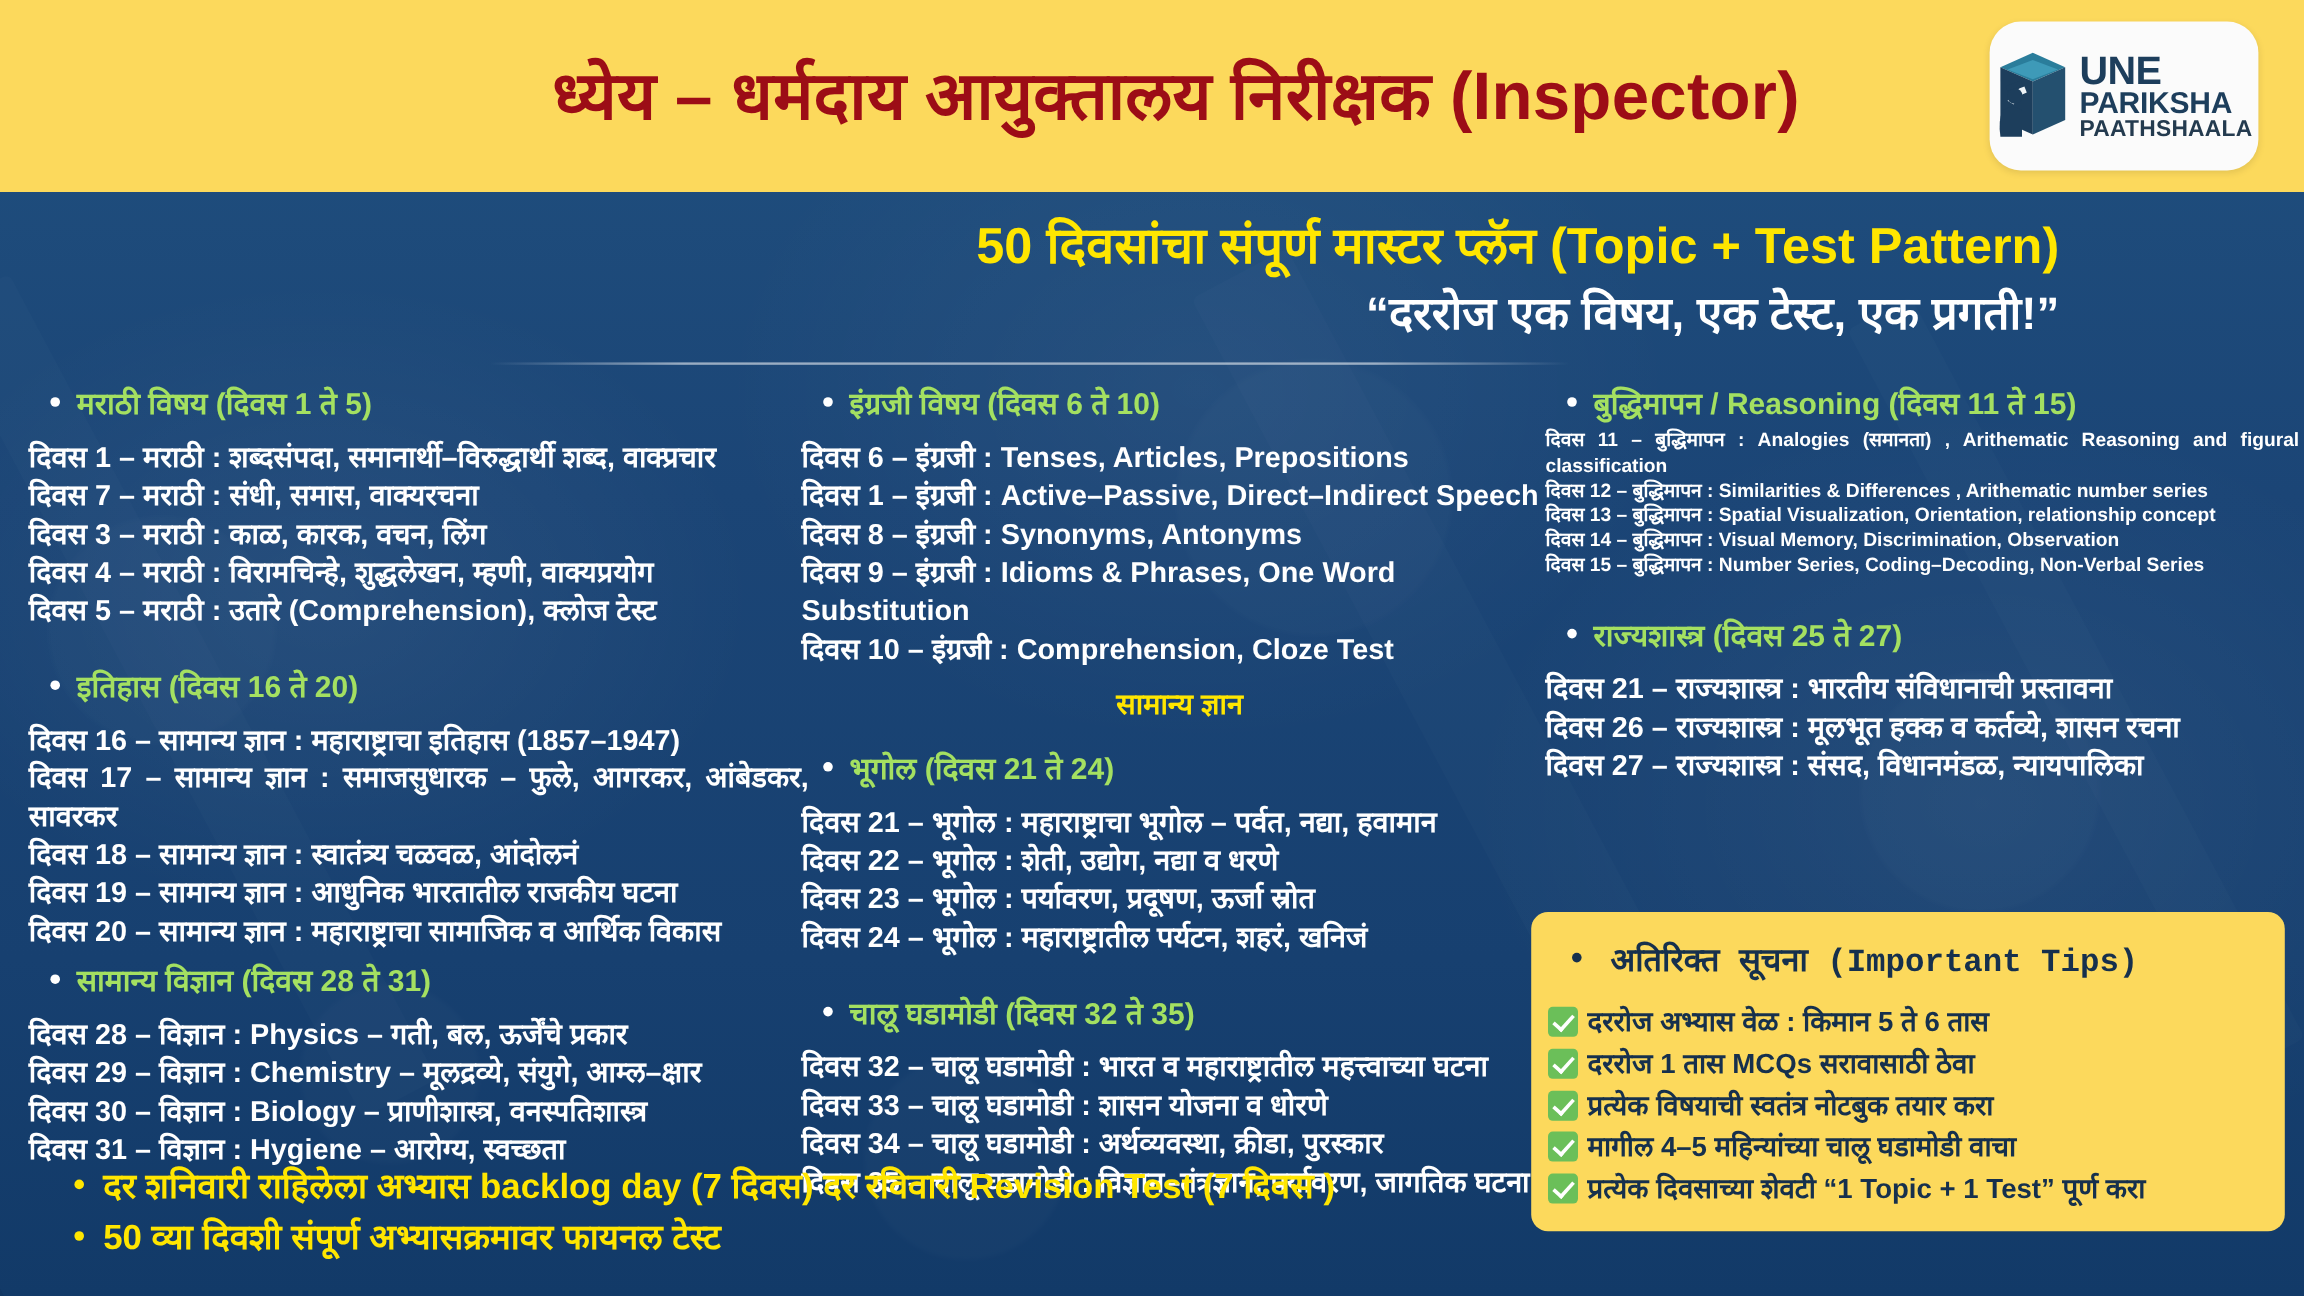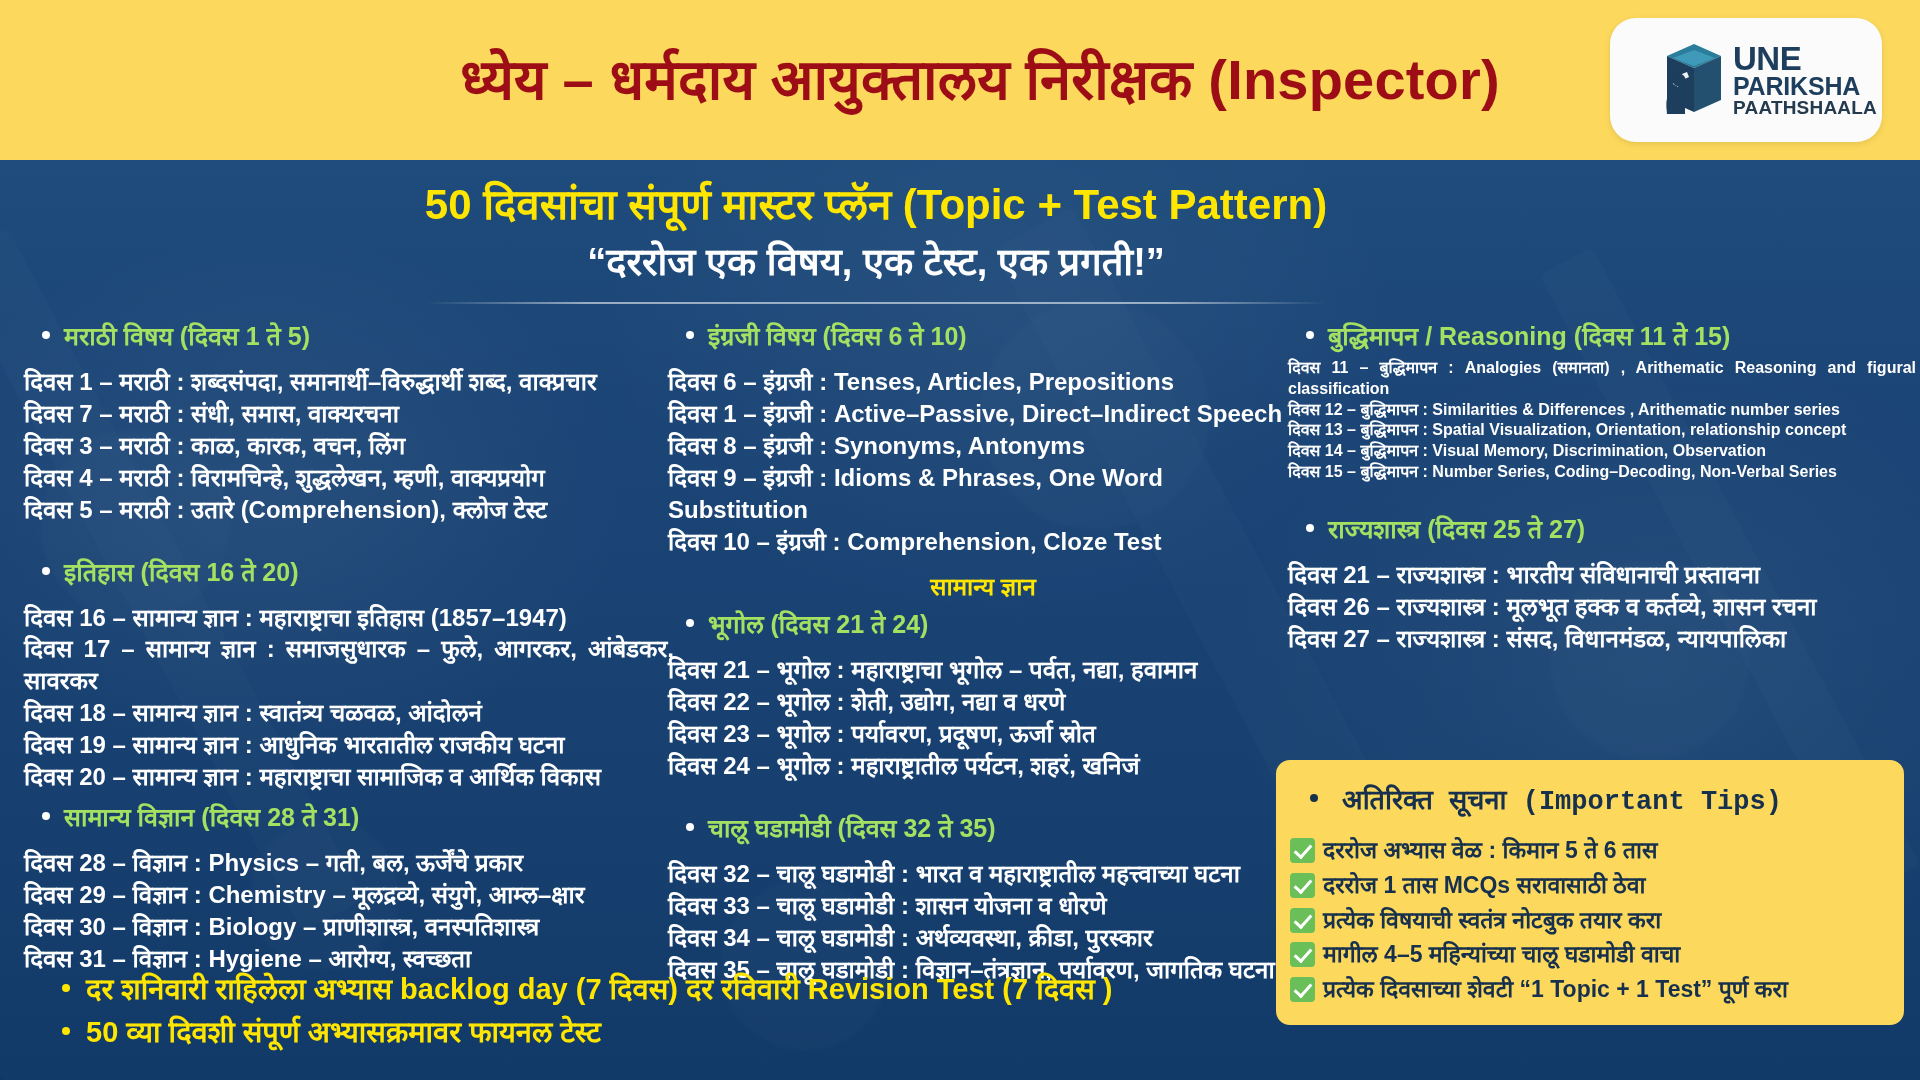--- a/index.html
+++ b/index.html
@@ -73,41 +73,39 @@
     top: 18px;
     width: 224px;
     height: 124px;
     background: #fbfbfb;
     border-radius: 26px;
     display: flex;
     align-items: center;
     justify-content: center;
     gap: 8px;
     box-shadow: 0 2px 6px rgba(0,0,0,.10);
-    padding-left: 48px;
   }
   .logo-mark { width: 62px; height: 80px; flex: 0 0 auto; }
   .logo-words {
     display: flex;
     flex-direction: column;
     align-items: flex-start;
     justify-content: center;
     line-height: .95;
   }
   .logo-words .l1 { font-size: 33px; font-weight: bold; color: #1d3e5c; letter-spacing: -.5px; }
   .logo-words .l2 { font-size: 25px; font-weight: bold; color: #1d3e5c; letter-spacing: -.2px; }
   .logo-words .l3 { font-size: 19px; font-weight: bold; color: #243b4f; letter-spacing: .2px; }
 
   
   .subtitle-band {
     position: absolute;
     top: 160px; left: 0; width: 1716px;
-    text-align: center;
+    text-align: right;
     z-index: 4;
-    padding-left: 18px;
   }
   .sub-line1 {
     margin-top: 22px;
     font-size: 42px;
     font-weight: bold;
     color: #ffe600;
     line-height: 1.1;
   }
   .sub-line2 {
     margin-top: 14px;
@@ -163,21 +161,21 @@
   }
   .items .it { display: block; }
   .items.small { font-size: 16px; line-height: 1.30; margin-top: 6px; text-align: justify; }
   .items.justify .it { text-align: justify; text-align-last: left; }
 
   .gk-label {
     text-align: center;
     color: #ffe600;
     font-size: 24px;
     font-weight: bold;
-    margin: 12px 0 4px;
+    margin: 12px 0 20px;
   }
 
   
   .block { margin-bottom: 6px; }
   .gap-lg { height: 22px; }
 
   
   .tips {
     position: absolute;
     left: 1276px;

